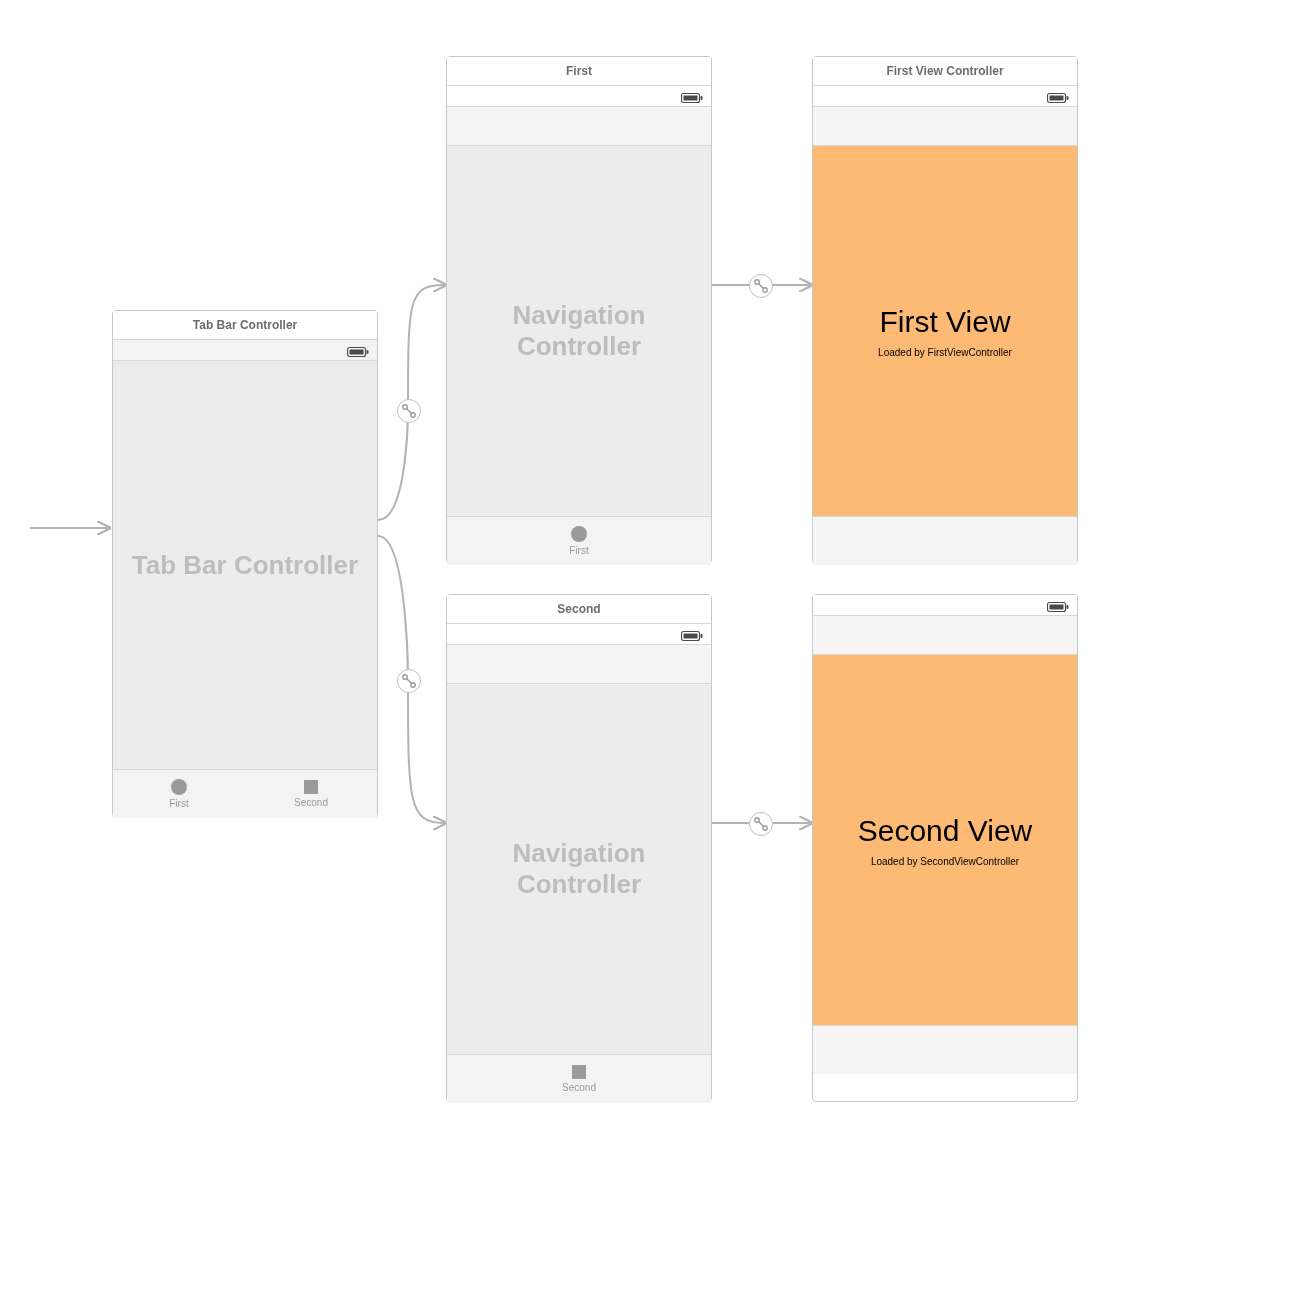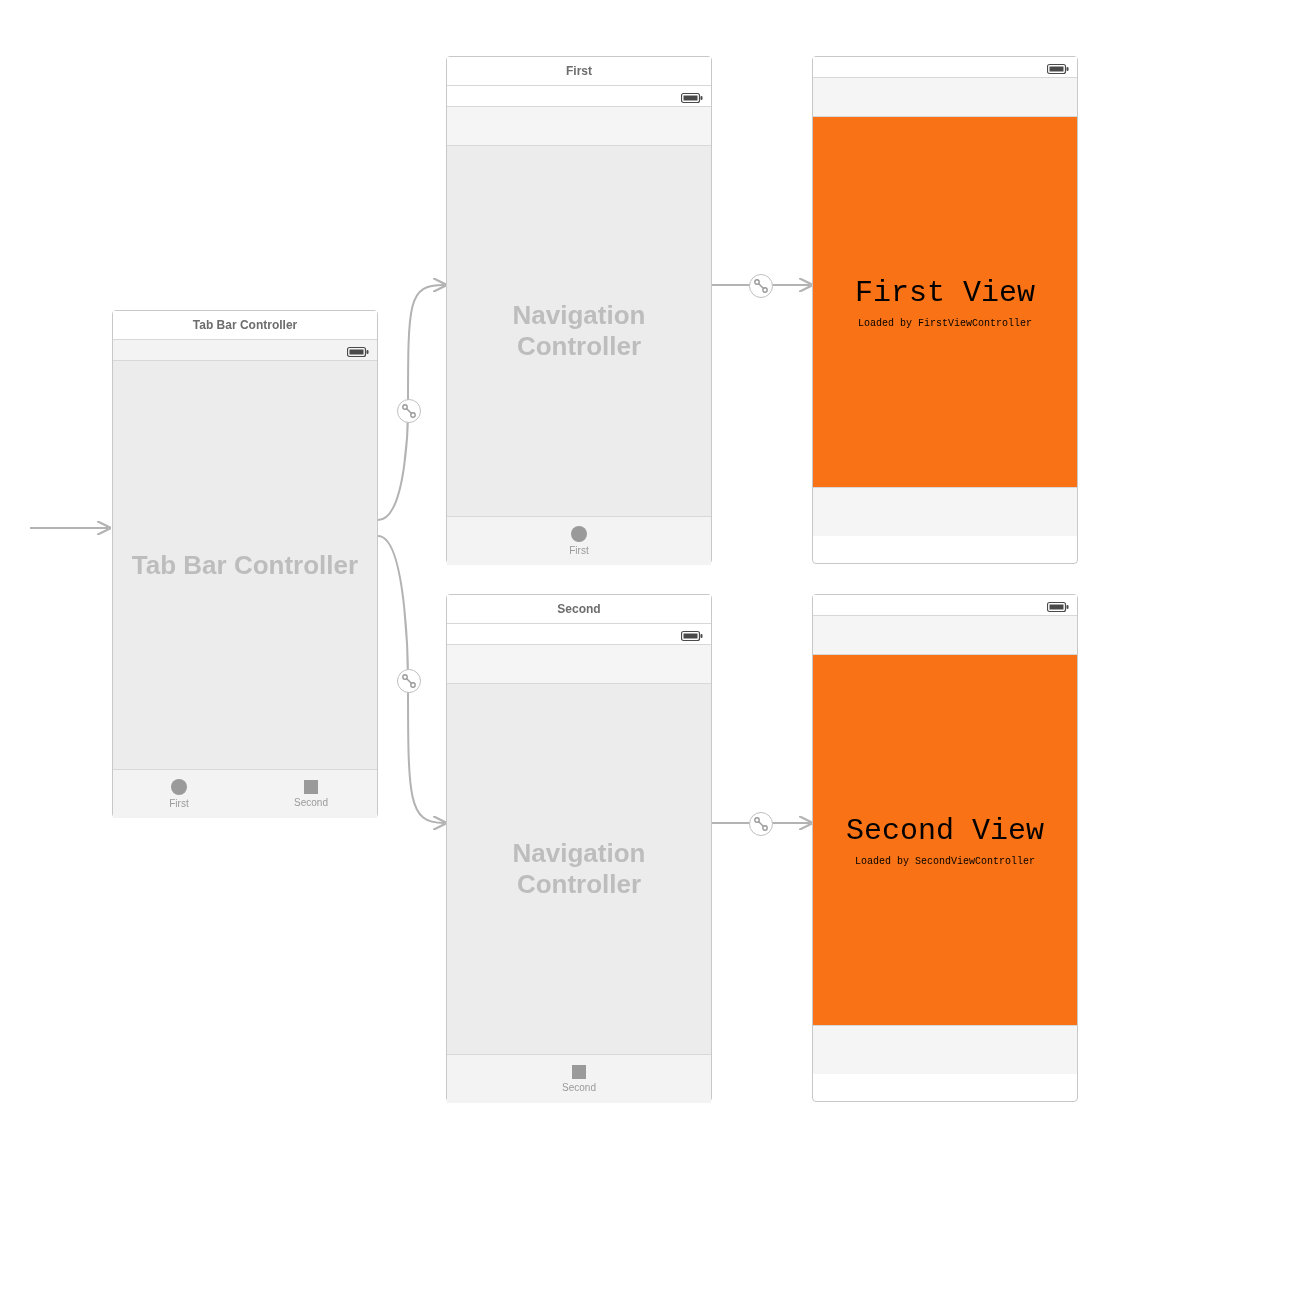--- a/index.html
+++ b/index.html
@@ -4,21 +4,21 @@
 <style>
   html,body{margin:0;padding:0;width:1308px;height:1300px;background:#fff;font-family:-apple-system,Helvetica,Arial,sans-serif;color:#333;}
   .canvas{position:relative;width:1308px;height:1300px;}
   .scene{position:absolute;border:1px solid #c8c8c8;border-radius:4px;background:#fff;box-shadow:0 0 0 rgba(0,0,0,0);margin-top:36px;}
   .scene-title{height:28px;line-height:28px;text-align:center;font-size:12px;font-weight:600;color:#6d6d6d;border-bottom:1px solid #d8d8d8;background:#fff;}
   .statusbar{height:20px;background:#f3f3f3;border-bottom:1px solid #d8d8d8;position:relative;}
   .statusbar.white{background:#fff;}
   .battery{position:absolute;right:8px;top:4px;}
   .navbar{height:38px;background:#f5f5f5;border-bottom:1px solid #d8d8d8;}
   .content{background:#ececec;}
-  .content.white{background:#f97316;font-family:Liberation Mono, monospace;}
+  .content.white{background:#fdba74;}
   .content-text{display:flex;flex-direction:column;align-items:center;justify-content:center;height:100%;}
   .big-gray{font-size:26px;font-weight:700;color:#bdbdbd;text-align:center;}
   .view-title{font-size:30px;color:#000;text-align:center;}
   .view-sub{font-size:10px;color:#000;text-align:center;margin-top:8px;}
   .tabbar{background:#f3f3f3;border-top:1px solid #d8d8d8;display:flex;}
   .tabbar .tab{flex:1;display:flex;flex-direction:column;align-items:center;justify-content:center;padding:6px 0;}
   .tab-label{font-size:10px;color:#9a9a9a;margin-top:3px;}
   .tab-icon-circle{width:16px;height:16px;border-radius:50%;background:#9a9a9a;}
   .tab-icon-square{width:14px;height:14px;background:#9a9a9a;}
   .blank-bottom{height:48px;background:#f5f5f5;border-top:1px solid #d8d8d8;}
@@ -144,20 +144,21 @@
     </div>
     <div class="tabbar" style="height:48px;justify-content:center">
       <div class="tab" style="flex:0 0 100%">
         <div class="tab-icon-square"></div>
         <div class="tab-label">Second</div>
       </div>
     </div>
   </div>
 
   <div class="scene" style="left:812px;top:20px;width:264px;height:506px">
+    <div class="scene-title">First View Controller</div>
     <div class="statusbar white">
       <span class="battery">
         <svg width="22" height="12">
             <rect x="0.5" y="1.5" width="18" height="9" rx="2" fill="none" stroke="#4a4a4a" stroke-width="1.2"></rect>
             <rect x="2.5" y="3.5" width="14" height="5" fill="#4a4a4a"></rect>
             <rect x="19.5" y="4" width="2" height="4" rx="1" fill="#4a4a4a"></rect>
           </svg>
       </span>
     </div>
     <div class="navbar"></div>

